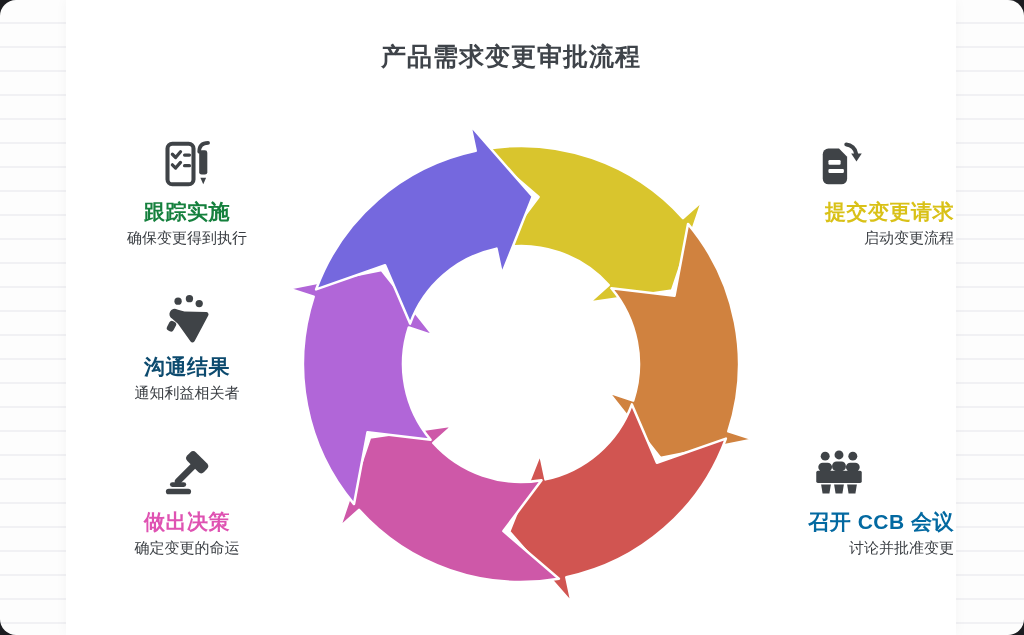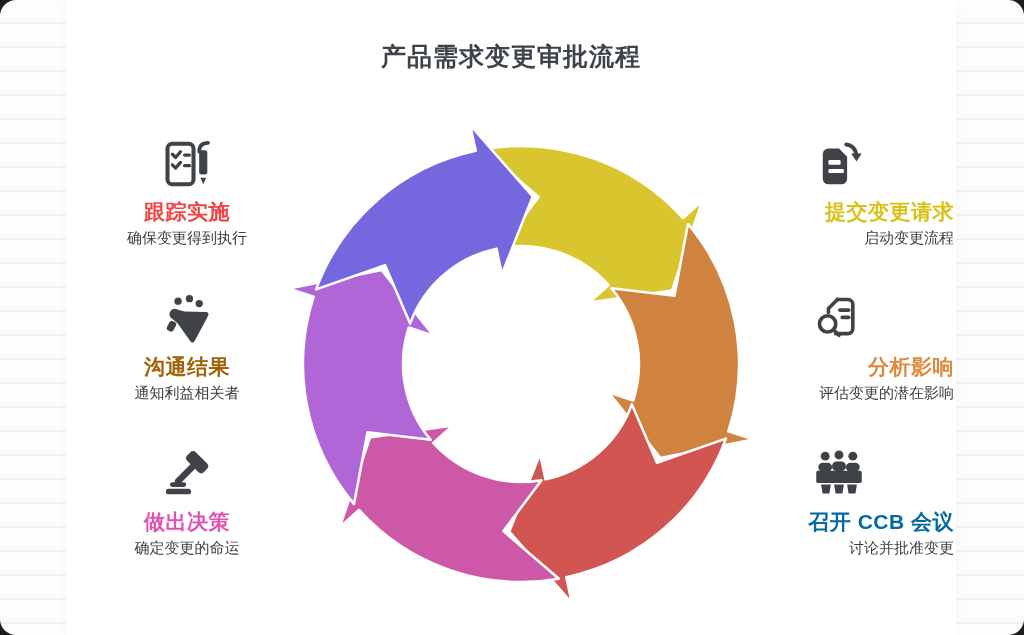--- a/index.html
+++ b/index.html
@@ -96,37 +96,37 @@
           <rect x="8" y="7" width="32" height="50" rx="6"></rect>
           <path d="M14 20 l4 4 6 -7" stroke-width="4"></path>
           <line x1="29" y1="21" x2="35" y2="21" stroke-width="4"></line>
           <path d="M14 33 l4 4 6 -7" stroke-width="4"></path>
           <line x1="29" y1="34" x2="35" y2="34" stroke-width="4"></line>
           <path d="M47 17 q0 -11 11 -11" stroke-width="4.5"></path>
           <rect x="47" y="15" width="10" height="30" rx="3" fill="currentColor" stroke="none"></rect>
           <path d="M48.5 49 h7 l-3.5 8 z" fill="currentColor" stroke="none"></path>
         </svg>
       </span>
-      <div class="step-title" style="color: #ef4444;">跟踪实施</div>
+      <div class="step-title" style="color: #15803d;">跟踪实施</div>
       <div class="step-sub">确保变更得到执行</div>
     </div>
 
     <div class="step colL row2">
       <span class="icon" style="color: rgb(63, 67, 71);">
         <svg viewBox="0 0 64 64" fill="currentColor">
           <circle cx="21" cy="10" r="4.5"></circle>
           <circle cx="35" cy="7" r="4.5"></circle>
           <circle cx="47" cy="13" r="4.5"></circle>
           <g transform="rotate(28 32 38)">
             <path d="M46 14 L22 26 l-9 2 a6.5 6.5 0 0 0 0 13 l9 2 24 12 a3 3 0 0 0 4.3 -2.7 V16.7 A3 3 0 0 0 46 14 z"></path>
             <rect x="12" y="43" width="9" height="13" rx="3.5"></rect>
           </g>
         </svg>
       </span>
-      <div class="step-title" style="color: #a16207; font-family: Liberation Mono, monospace;">沟通结果</div>
+      <div class="step-title" style="color: #0c4a6e; font-family: Liberation Mono, monospace;">沟通结果</div>
       <div class="step-sub">通知利益相关者</div>
     </div>
 
     <div class="step colL row3">
       <span class="icon" style="color: rgb(63, 67, 71);">
         <svg viewBox="0 0 64 64" fill="currentColor">
           <rect x="6" y="50" width="31" height="7" rx="3.5"></rect>
           <rect x="11" y="42" width="20" height="6" rx="3"></rect>
           <line x1="21" y1="41" x2="41" y2="21" stroke="currentColor" stroke-width="8" stroke-linecap="round"></line>
           <rect x="30" y="10" width="29" height="15" rx="5" transform="rotate(45 44.5 17.5)"></rect>
@@ -143,34 +143,20 @@
           <rect x="19" y="27" width="15" height="6" rx="1.5" fill="#ffffff"></rect>
           <rect x="19" y="38" width="19" height="5" rx="1.5" fill="#ffffff"></rect>
           <path d="M41 8 a13 13 0 0 1 12 11" fill="none" stroke="currentColor" stroke-width="5" stroke-linecap="round"></path>
           <path d="M47 19 h13 l-6.5 10 z" fill="currentColor"></path>
         </svg>
       </span>
       <div class="step-title" style="color: rgb(217, 193, 23);">提交变更请求</div>
       <div class="step-sub">启动变更流程</div>
     </div>
 
-    <div class="step colR row2">
-      <span class="icon" style="color: rgb(63, 67, 71);">
-        <svg viewBox="0 0 64 64" fill="none" stroke="currentColor" stroke-width="4.5" stroke-linecap="round" stroke-linejoin="round">
-          <path d="M30 8 h13 a6 6 0 0 1 6 6 v30 a6 6 0 0 1 -6 6 H28"></path>
-          <path d="M30 8 L19 19 v5"></path>
-          <line x1="33" y1="21" x2="44" y2="21"></line>
-          <line x1="36" y1="30" x2="44" y2="30"></line>
-          <circle cx="18" cy="38" r="10"></circle>
-          <line x1="25.5" y1="45.5" x2="32" y2="52"></line>
-        </svg>
-      </span>
-      <div class="step-title" style="color: rgb(221, 138, 60);">分析影响</div>
-      <div class="step-sub">评估变更的潜在影响</div>
-    </div>
 
     <div class="step colR row3">
       <span class="icon" style="color: rgb(63, 67, 71);">
         <svg viewBox="0 0 64 64" fill="currentColor">
           <circle cx="15" cy="10" r="5.5"></circle>
           <circle cx="32" cy="8.5" r="5.5"></circle>
           <circle cx="49" cy="10" r="5.5"></circle>
           <rect x="6.5" y="18" width="17" height="11" rx="5.5"></rect>
           <rect x="23.5" y="16.5" width="17" height="12" rx="5.5"></rect>
           <rect x="40.5" y="18" width="17" height="11" rx="5.5"></rect>

